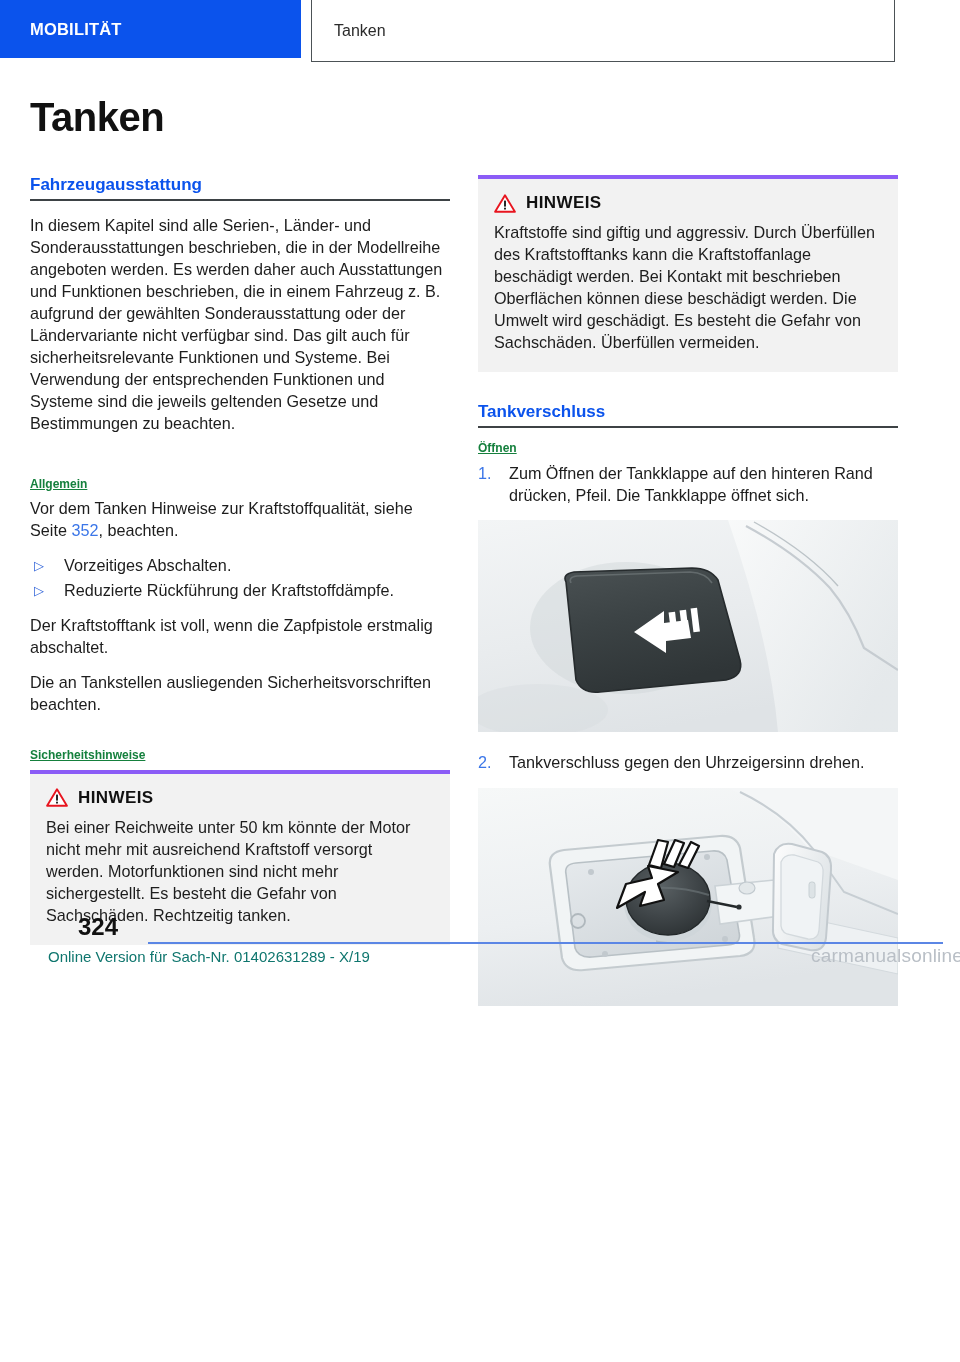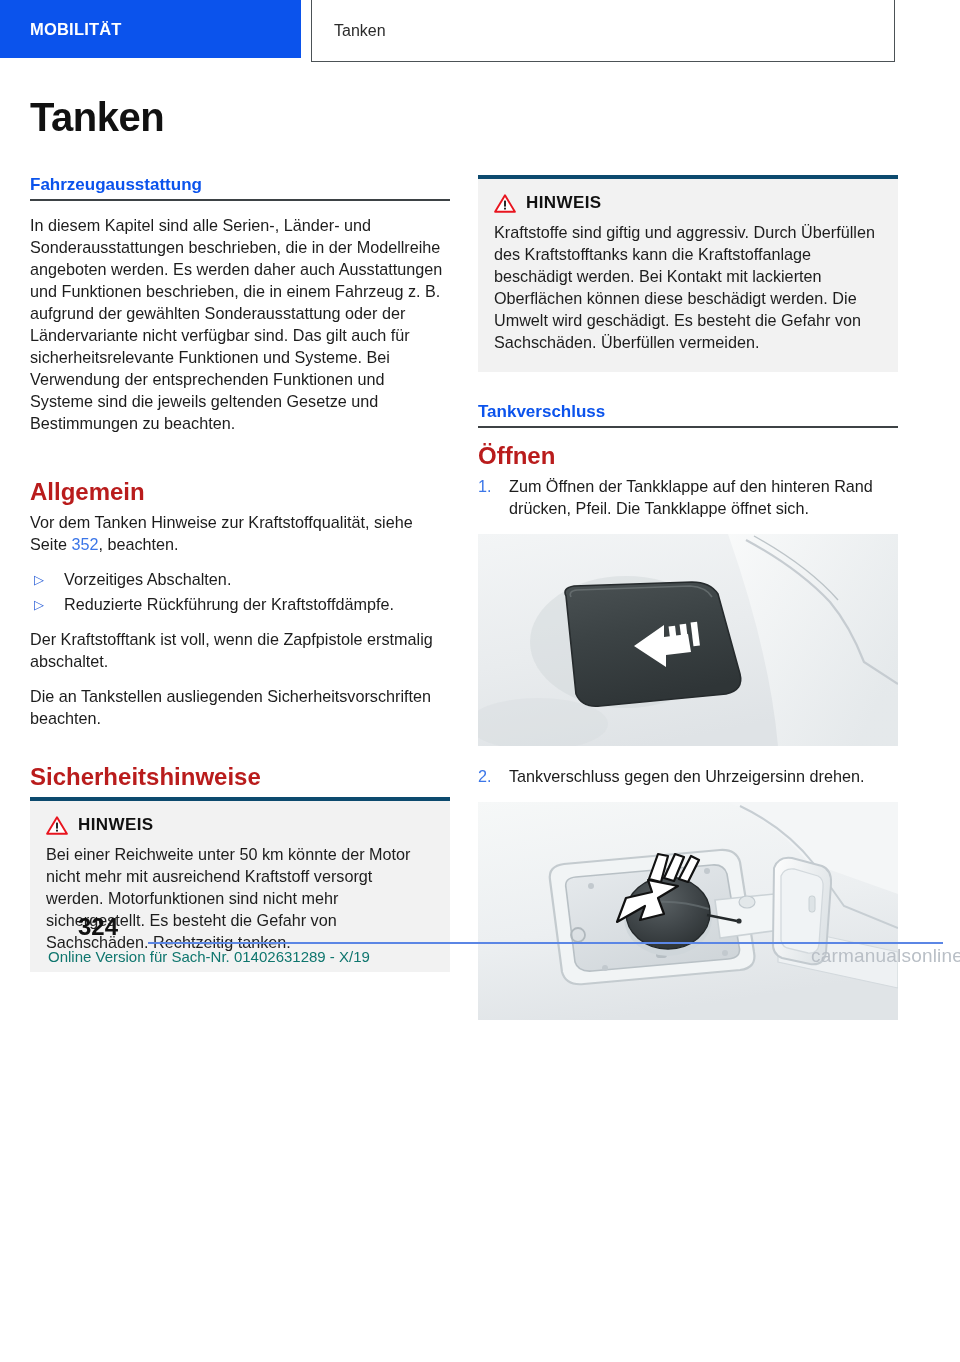--- a/index.html
+++ b/index.html
@@ -89,25 +89,26 @@
   .h1-section {
     font-size: 17px;
     font-weight: bold;
     color: #0b53ec;
     line-height: 1.12;
     padding-bottom: 5px;
     border-bottom: 2px solid #3d4245;
     margin-bottom: 14px;
   }
   .h2-sub {
-    font-size: 24px;
-    font-weight: bold;
-    color: #b91c1c;
+    font-size: 12px;
+    font-weight: bold;
+    color: #15803d;
     line-height: 1.15;
     margin-bottom: 7px;
+    text-decoration: underline;
   }
 
   
   p.body {
     font-size: 16.2px;
     line-height: 1.355;
     color: #1d1d1d;
     margin-bottom: 13px;
   }
   p.body:last-child { margin-bottom: 0; }
@@ -152,21 +153,21 @@
     position: absolute;
     left: 0;
     top: 0;
     color: #3b76e8;
     font-size: 16.2px;
   }
 
   
   .notice {
     background: #f2f2f2;
-    border-top: 4px solid #0c4a6e;
+    border-top: 4px solid #8b5cf6;
     padding: 14px 16px 18px 16px;
   }
   .notice-head {
     display: flex;
     align-items: center;
     gap: 10px;
     margin-bottom: 9px;
   }
   .notice-title {
     font-size: 17px;
@@ -299,21 +300,21 @@
 
     <div class="notice">
       <div class="notice-head">
         <svg class="warn-icon" viewBox="0 0 22 19">
           <path d="M11 1.2 L20.9 17.8 L1.1 17.8 Z" fill="#ffffff" stroke="#e8151f" stroke-width="1.9" stroke-linejoin="round"></path>
           <rect x="10.1" y="6.6" width="1.8" height="6.0" fill="#111111"></rect>
           <rect x="10.1" y="13.7" width="1.8" height="1.8" fill="#111111"></rect>
         </svg>
         <span class="notice-title">HINWEIS</span>
       </div>
-      <div class="notice-body">Kraftstoffe sind giftig und aggressiv. Durch Überfüllen des Kraftstofftanks kann die Kraftstoffanlage beschädigt werden. Bei Kontakt mit lackierten Oberflächen können diese beschädigt werden. Die Umwelt wird geschädigt. Es besteht die Gefahr von Sachschäden. Überfüllen vermeiden.</div>
+      <div class="notice-body">Kraftstoffe sind giftig und aggressiv. Durch Überfüllen des Kraftstofftanks kann die Kraftstoffanlage beschädigt werden. Bei Kontakt mit beschrieben Oberflächen können diese beschädigt werden. Die Umwelt wird geschädigt. Es besteht die Gefahr von Sachschäden. Überfüllen vermeiden.</div>
     </div>
 
     <div class="spacer-lg"></div>
 
     <h2 class="h1-section">Tankverschluss</h2>
 
     <h3 class="h2-sub">Öffnen</h3>
 
     <ol class="num-list">
       <li>

